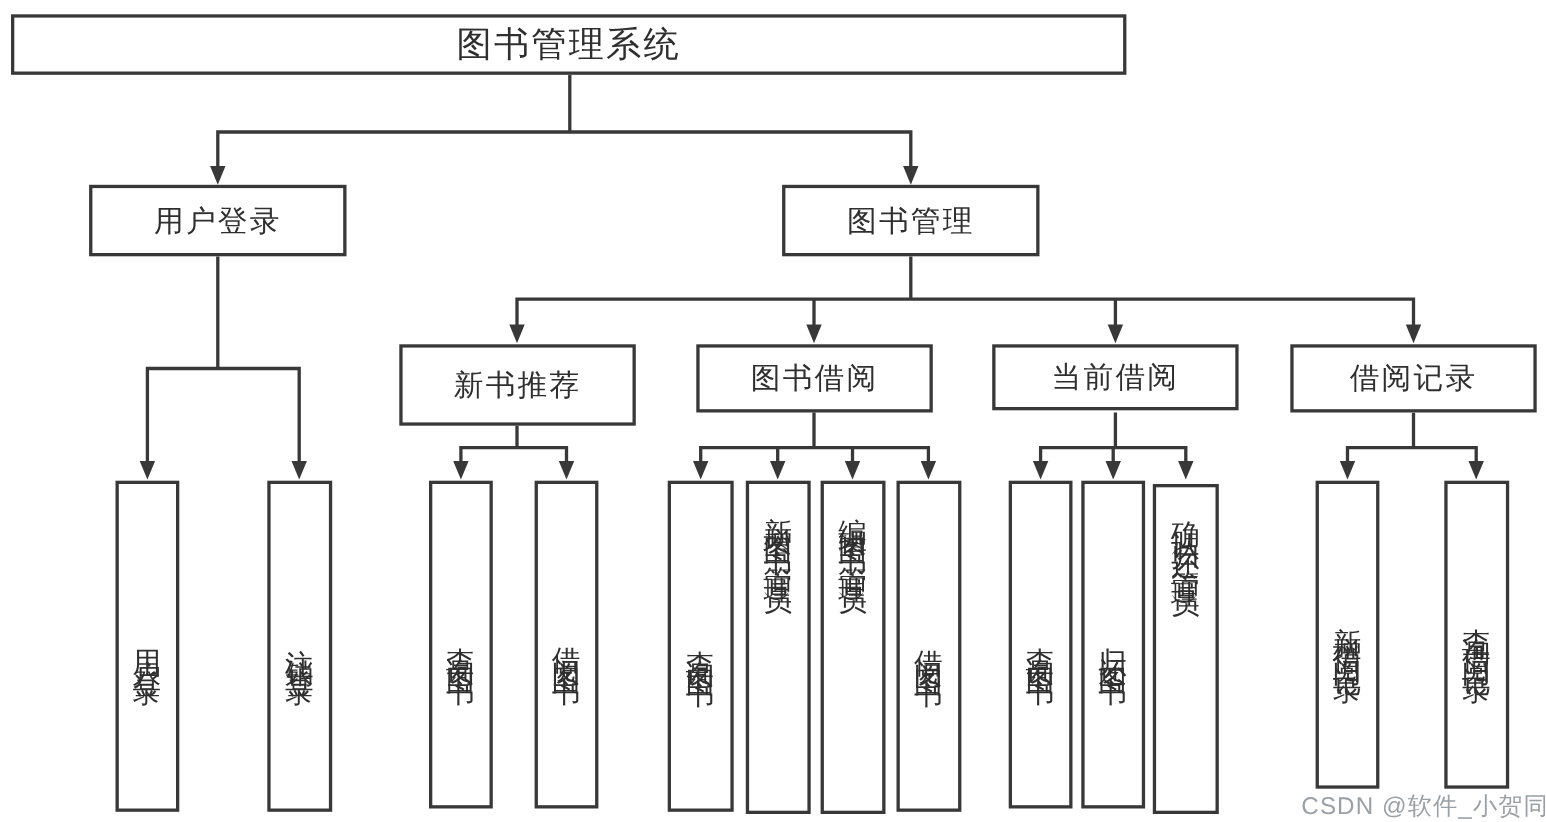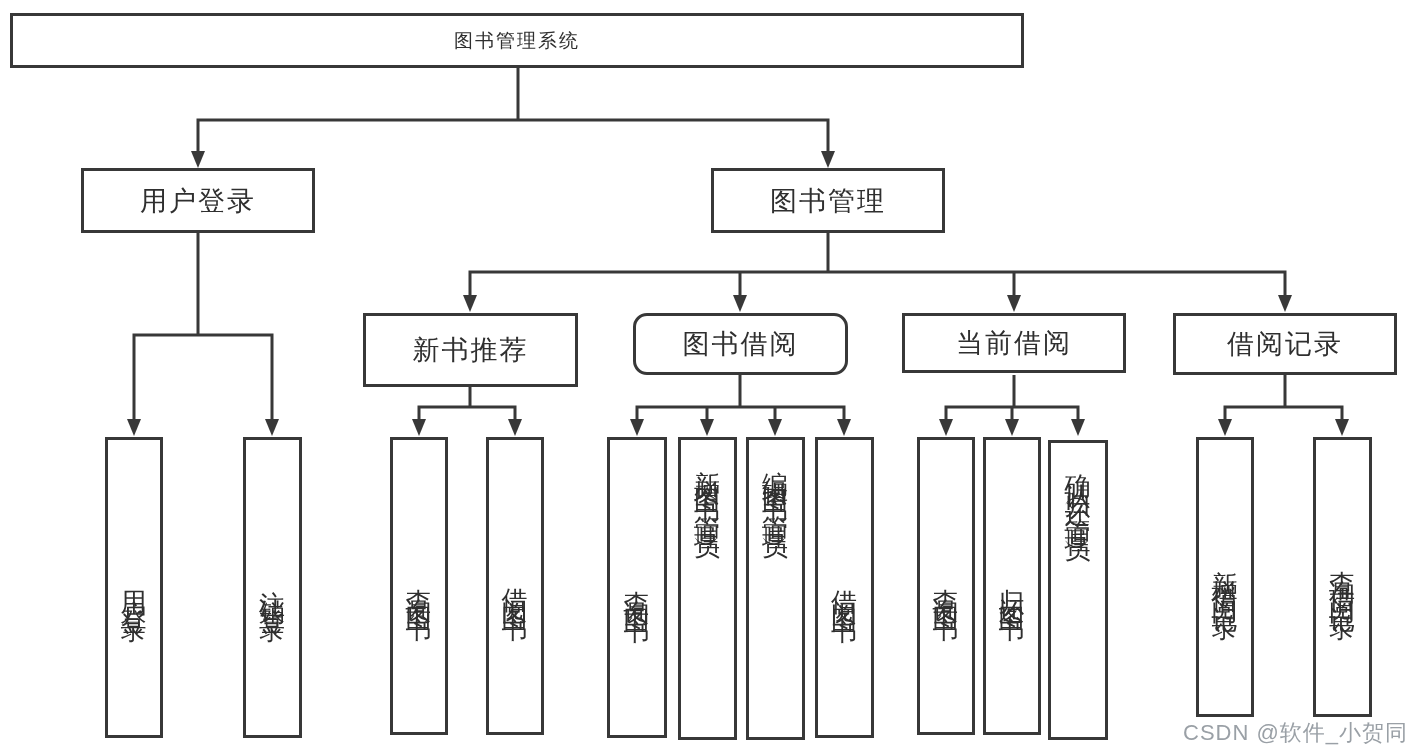--- a/index.html
+++ b/index.html
@@ -9,21 +9,21 @@
     color:#2f2f2f; overflow:hidden;
   }
   .wires { position:absolute; left:0; top:0; width:1405px; height:747px; }
   .wires path { stroke:#383838; stroke-width:3; fill:none; }
   .wires polygon { fill:#383838; stroke:none; }
   .box {
     position:absolute; box-sizing:border-box; background:#ffffff;
     border:3px solid #383838; display:flex; align-items:center; justify-content:center;
   }
   .hbox { font-size:27px; letter-spacing:2px; white-space:nowrap; }
-  .hbox.root { font-size:19px; }
+  .hbox.root { font-size:32px; }
   .vbox {
     writing-mode:vertical-rl; text-orientation:mixed;
     font-size:26px; letter-spacing:9px; line-height:1;
     justify-content:center; align-items:center;
   }
   .vbox.vtop { justify-content:flex-start; padding-top:10px; }
   .watermark {
     position:absolute; left:1183px; top:718px; z-index:5;
     font-size:22px; letter-spacing:1px; color:#9aa0a6; white-space:nowrap;
   }
@@ -82,21 +82,21 @@
       <polygon points="1335,419 1349,419 1342,436"></polygon>
     </g>
   </svg>
 
   <div class="box hbox root" style="left:10px; top:13px; width:1014px; height:55px;">图书管理系统</div>
 
   <div class="box hbox" style="left:81px; top:168px; width:234px; height:65px;">用户登录</div>
   <div class="box hbox" style="left:711px; top:168px; width:234px; height:65px;">图书管理</div>
 
   <div class="box hbox" style="left:363px; top:313px; width:215px; height:74px;">新书推荐</div>
-  <div class="box hbox" style="left:633px; top:313px; width:215px; height:62px;border-radius:14px;">图书借阅</div>
+  <div class="box hbox" style="left:633px; top:313px; width:215px; height:62px;">图书借阅</div>
   <div class="box hbox" style="left:902px; top:313px; width:224px; height:60px;">当前借阅</div>
   <div class="box hbox" style="left:1173px; top:313px; width:224px; height:62px;">借阅记录</div>
 
   <div class="box vbox" style="left:105px; top:437px; width:58px; height:301px;">用户登录</div>
   <div class="box vbox" style="left:243px; top:437px; width:59px; height:301px;">注销登录</div>
 
   <div class="box vbox" style="left:390px; top:437px; width:58px; height:298px;">查询图书</div>
   <div class="box vbox" style="left:486px; top:437px; width:58px; height:298px;">借阅图书</div>
 
   <div class="box vbox" style="left:607px; top:437px; width:60px; height:301px;">查询图书</div>

